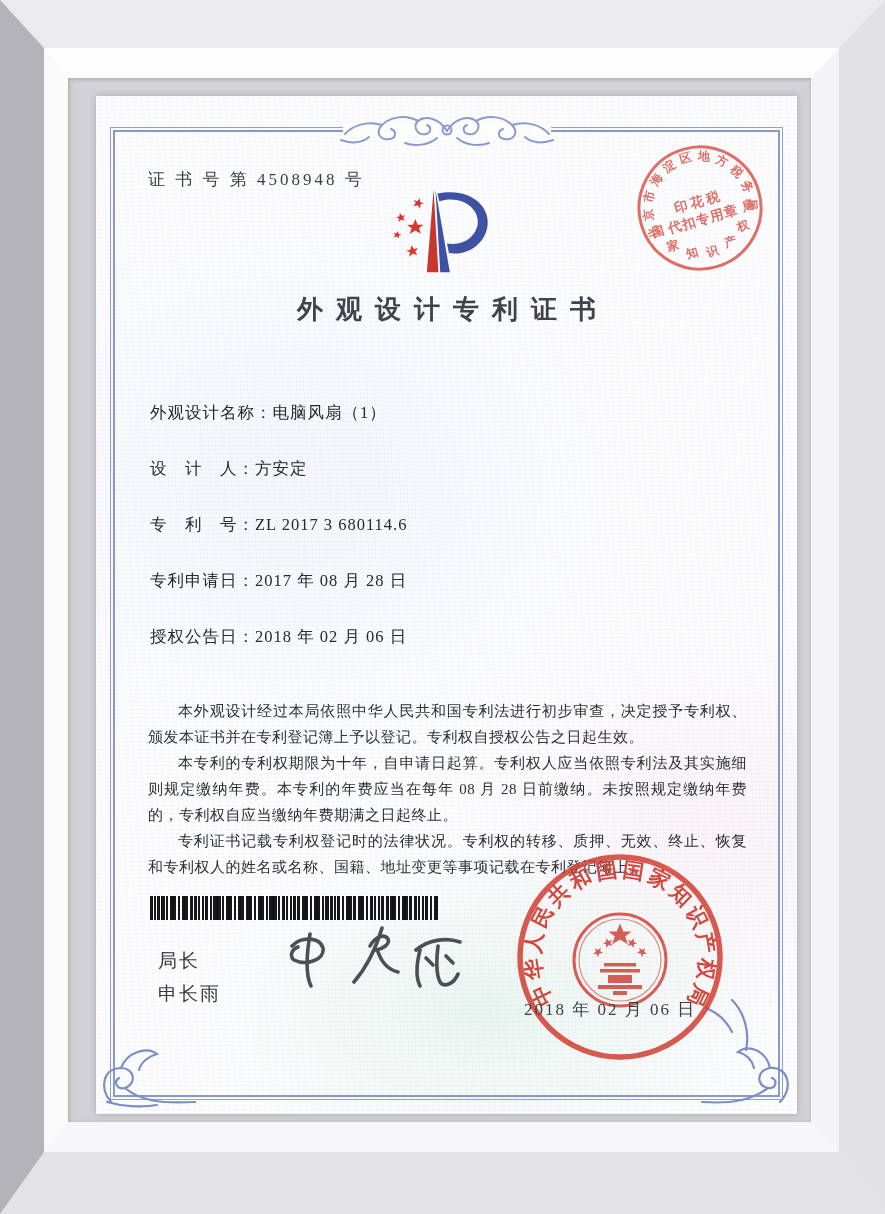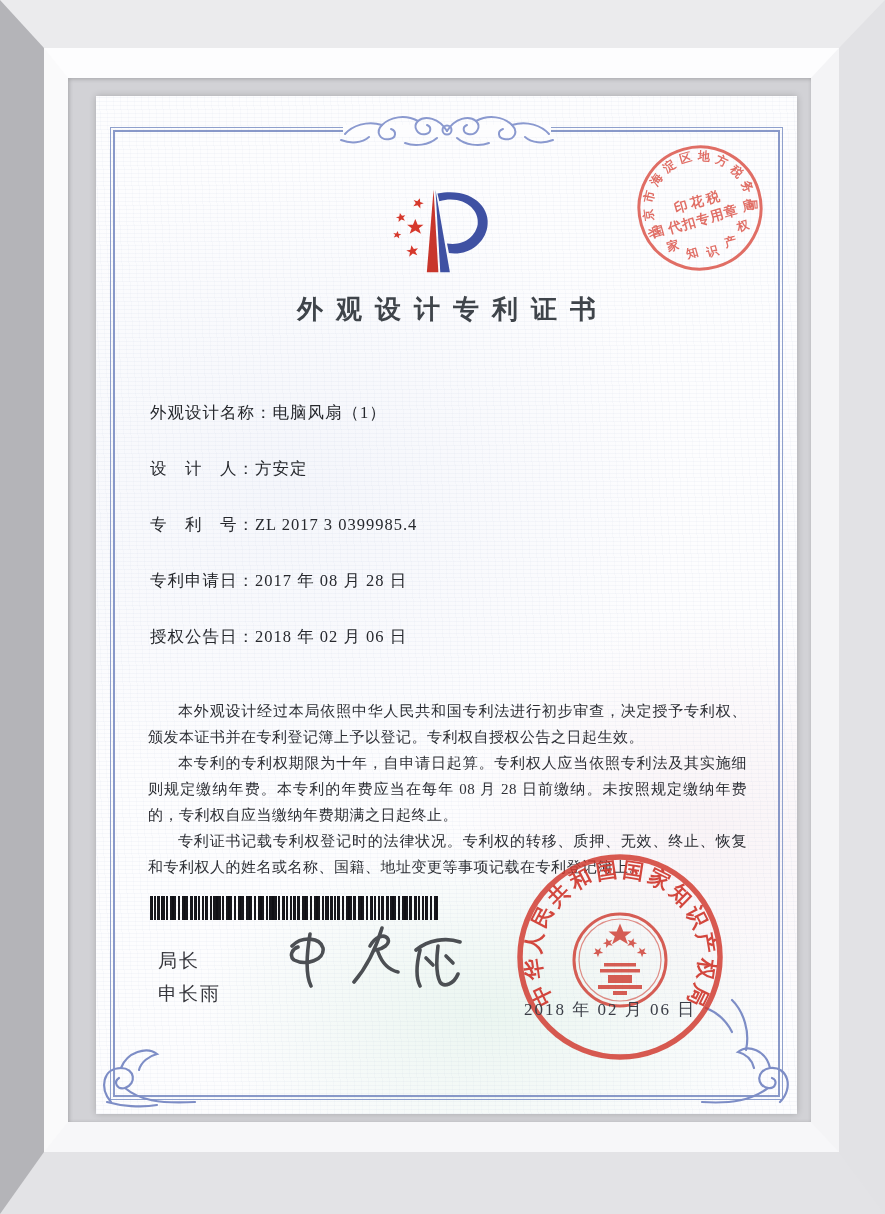--- a/index.html
+++ b/index.html
@@ -121,20 +121,21 @@
     </svg>
     <svg class="flourish-br" width="96" height="116" viewBox="0 0 96 116">
       <g stroke="#7d8dc6" stroke-width="2.2" fill="none" stroke-linecap="round">
         <path d="M16,110 C2,96 8,74 26,76 C40,78 40,94 28,96 C20,97 18,88 24,86"></path>
         <path d="M26,76 C30,58 48,52 58,60 C50,62 44,68 42,76"></path>
         <path d="M28,96 C44,108 64,112 94,110"></path>
         <path d="M50,58 C46,40 52,20 64,8 M64,40 C70,28 80,20 90,16"></path>
       </g>
     </svg>
 
+    <div class="cert-number">证 书 号 第 4508948 号</div>
 
     <svg class="logo" width="116" height="96" viewBox="0 0 120 100">
       <defs>
         <path id="star" d="M0,-10 L2.9,-3.1 L10,-3.1 L4.5,1.2 L6.9,8.1 L0,4 L-6.9,8.1 L-4.5,1.2 L-10,-3.1 L-2.9,-3.1 Z"></path>
       </defs>
       <g fill="#d6382c">
         <use href="#star" transform="translate(30,20) scale(0.55) rotate(18)"></use>
         <use href="#star" transform="translate(12,35) scale(0.5) rotate(-12)"></use>
         <use href="#star" transform="translate(27,45) scale(0.85)"></use>
         <use href="#star" transform="translate(8,53) scale(0.42) rotate(10)"></use>
@@ -148,21 +149,21 @@
     <div class="title">外观设计专利证书</div>
 
     <div class="fields">
       <div class="field-row">
         <span class="field-label">外观设计名称：</span><span class="field-value">电脑风扇（1）</span>
       </div>
       <div class="field-row">
         <span class="field-label">设　计　人：</span><span class="field-value">方安定</span>
       </div>
       <div class="field-row">
-        <span class="field-label">专　利　号：</span><span class="field-value">ZL 2017 3 0399985.4</span>
+        <span class="field-label">专　利　号：</span><span class="field-value">ZL 2017 3 680114.6</span>
       </div>
       <div class="field-row">
         <span class="field-label">专利申请日：</span><span class="field-value">2017 年 08 月 28 日</span>
       </div>
       <div class="field-row">
         <span class="field-label">授权公告日：</span><span class="field-value">2018 年 02 月 06 日</span>
       </div>
     </div>
 
     <div class="body-text">

